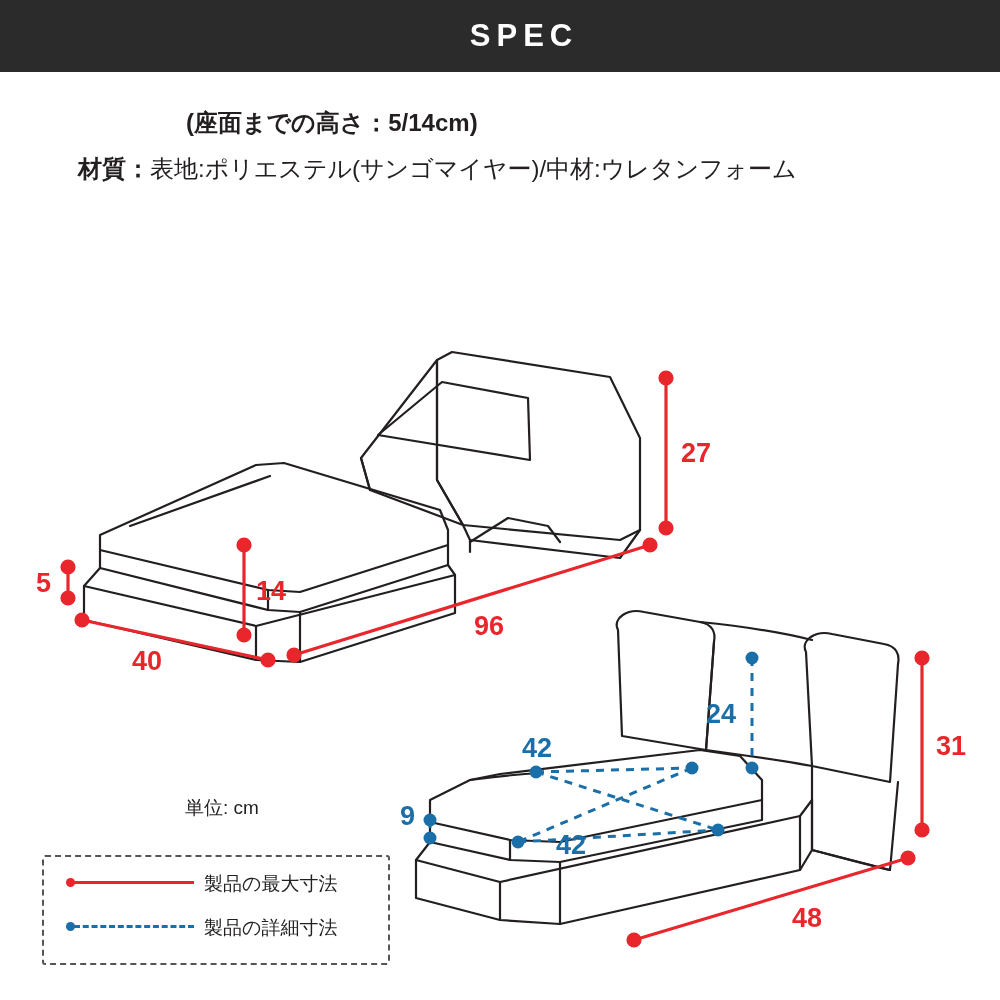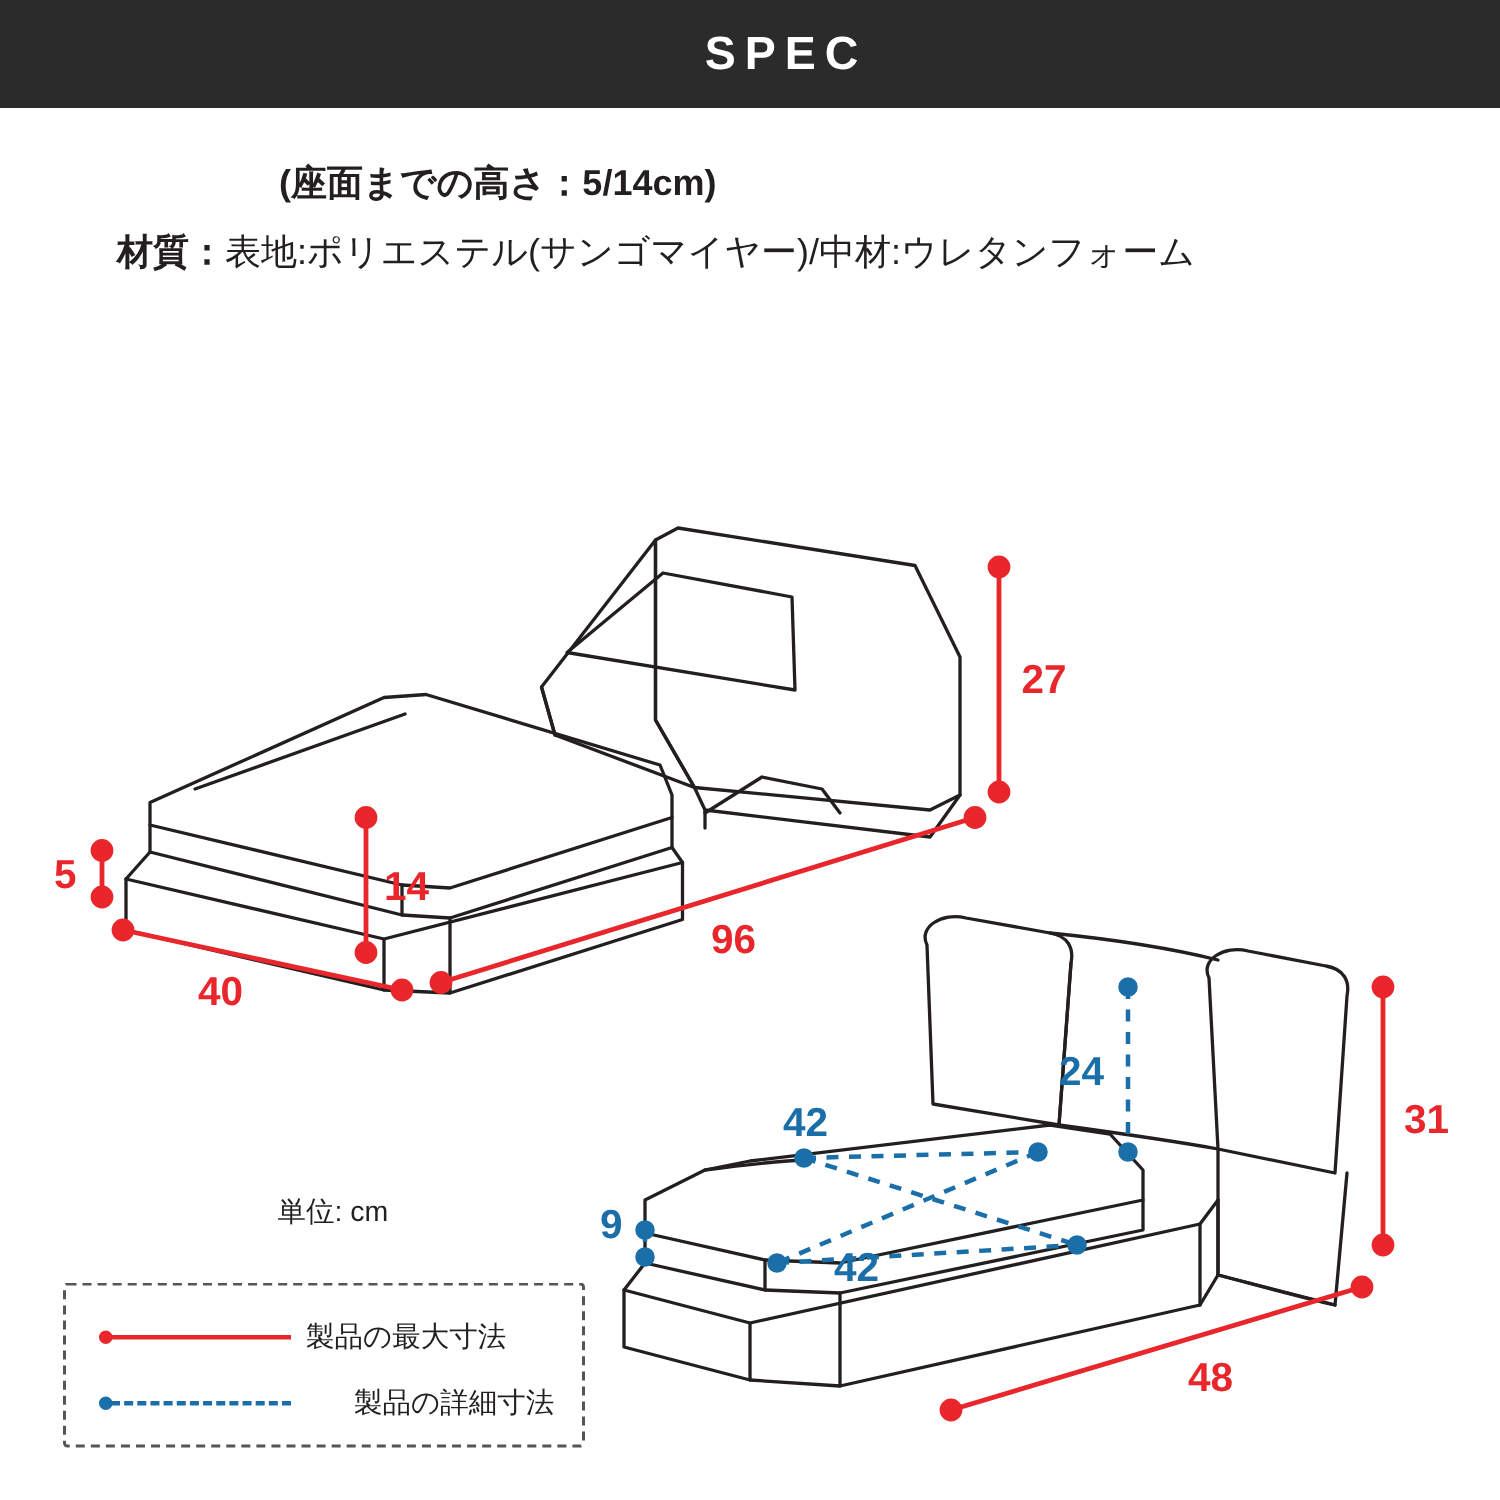--- a/index.html
+++ b/index.html
@@ -64,24 +64,24 @@
     height: 110px;
     border: 2px dashed #555;
     border-radius: 3px;
   }
   #legend .legend-row {
     position: absolute;
     left: 0;
     width: 348px;
     height: 40px;
     display: flex;
-    align-items: center;
+    align-items: flex-start;
   }
   #legend .legend-row.r1 { top: 14px; }
-  #legend .legend-row.r2 { top: 58px; gap: 32px; }
+  #legend .legend-row.r2 { top: 58px; }
   #legend .sample { width: 160px; height: 22px; position: relative; }
   #legend .sample .dot {
     position: absolute;
     left: 22px; top: 7px;
     width: 9px; height: 9px;
     border-radius: 50%;
   }
   #legend .sample .bar {
     position: absolute;
     left: 30px; top: 10px;

